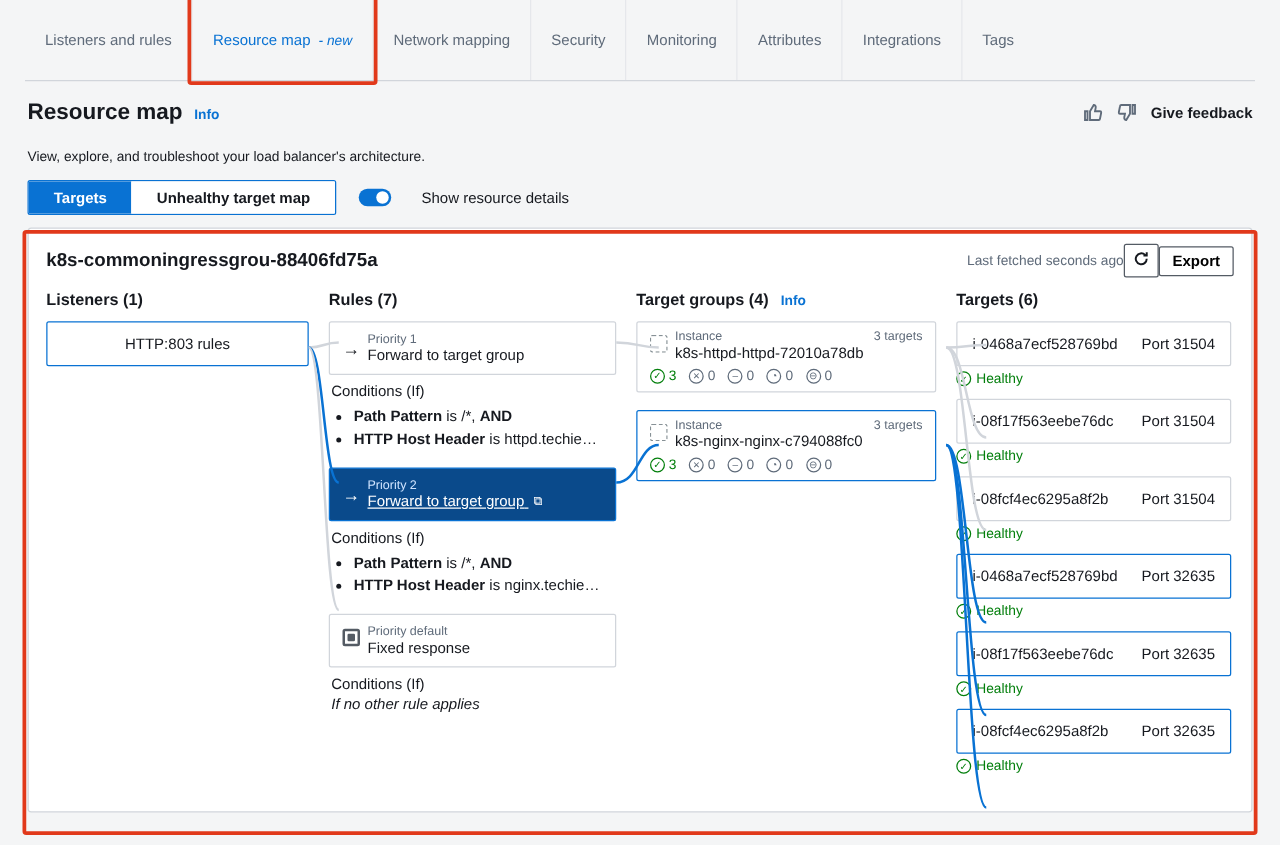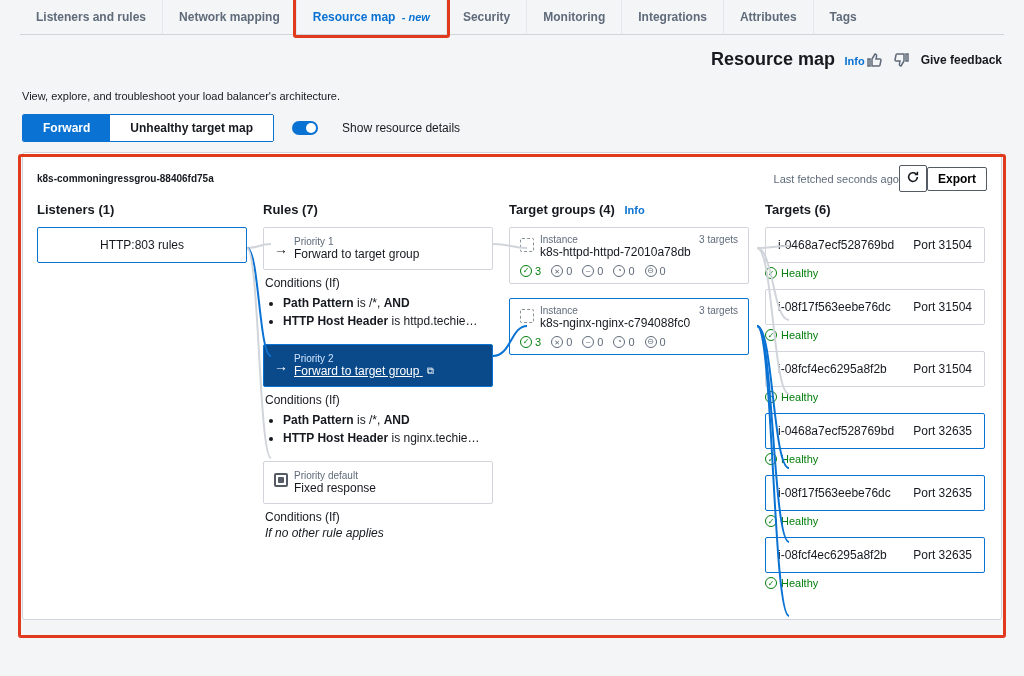--- a/index.html
+++ b/index.html
@@ -19,33 +19,33 @@
   body{
     margin:0;font-family:"Amazon Ember","Helvetica Neue",Arial,sans-serif;
     font-size:12px;color:var(--text);background:var(--bg);
   }
   
   .tabstrip{
     display:flex;align-items:stretch;padding:0 20px;background:var(--bg);
   }
   .tabstrip-inner{display:flex;border-bottom:1px solid var(--border);flex:1}
   .tab{
-    padding:10px 16px;font-weight:700;color:var(--text-secondary);cursor:pointer;
+    padding:25px 16px;font-weight:400;color:var(--text-secondary);cursor:pointer;
     border-right:1px solid var(--border-dark);position:relative;
   }
   .tab:last-child{border-right:none}
   .tab.active{color:var(--blue)}
   .tab-new-badge{color:var(--blue);font-style:italic;font-size:11px;margin-left:3px}
   .tab-highlight{
     position:absolute;top:-4px;left:-4px;right:-4px;bottom:-4px;
     border:3px solid var(--highlight-red);border-radius:3px;pointer-events:none;
   }
   
   .page-head{padding:14px 22px 6px}
-  .page-head-row{display:flex;align-items:center;justify-content:flex-end}
+  .page-head-row{display:flex;align-items:center;justify-content:space-between}
   .page-title{font-size:18px;font-weight:700}
   .info-link{color:var(--blue);font-size:11px;font-weight:700;margin-left:6px;cursor:pointer}
   .page-desc{font-size:11px;color:var(--text);margin-top:20px}
   .feedback{display:flex;align-items:center;gap:10px;color:var(--text)}
   .feedback-text{font-weight:700;font-size:12px}
   .icon-btn{width:18px;height:18px;display:inline-flex;align-items:center;justify-content:center;color:var(--text-secondary);cursor:pointer}
   
   .toolbar{display:flex;align-items:center;gap:18px;padding:6px 22px 10px}
   .seg{display:flex;border:1px solid var(--blue);border-radius:2px;overflow:hidden}
   .seg button{
@@ -60,21 +60,21 @@
   .panel-wrap{padding:0 22px 22px;position:relative}
   .panel-highlight{
     position:absolute;inset:2px 18px 4px 18px;border:3px solid var(--highlight-red);
     border-radius:3px;pointer-events:none;z-index:5
   }
   .panel{
     background:var(--white);border:1px solid var(--border);border-radius:3px;
     padding:12px 14px 20px;position:relative;
   }
   .panel-head{display:flex;align-items:center;justify-content:space-between;margin-bottom:6px}
-  .panel-title{font-size:10px;font-weight:700}
+  .panel-title{font-size:15px;font-weight:700}
   .panel-actions{display:flex;align-items:center;}
   .last-fetched{font-size:11px;color:var(--text-secondary)}
   .btn{background:#fff;border:1px solid #545b64;border-radius:2px;padding:4px 10px;font-weight:700;cursor:pointer;font-size:12px}
   .btn.iconbtn{padding:4px 6px}
   
   .cols{display:flex;gap:16px;align-items:flex-start;position:relative}
   .col{flex-shrink:0}
   .col-listeners{width:210px}
   .col-rules{width:230px}
   .col-tg{width:240px}
@@ -134,30 +134,30 @@
   .tgt-health .ico::after{content:"✓";font-size:8px}
   
   .wires{position:absolute;inset:0;pointer-events:none;z-index:0}
 </style>
 </head>
 <body>
 
 <div class="tabstrip">
   <div class="tabstrip-inner">
     <div class="tab">Listeners and rules</div>
-    <div class="tab">Network mapping</div>
     <div class="tab active" style="position:relative">
       <span>Resource map</span>
       <span class="tab-new-badge"> - <span>new</span></span>
       <span class="tab-highlight"></span>
     </div>
+    <div class="tab">Network mapping</div>
     <div class="tab">Security</div>
     <div class="tab">Monitoring</div>
+    <div class="tab">Attributes</div>
     <div class="tab">Integrations</div>
-    <div class="tab">Attributes</div>
     <div class="tab">Tags</div>
   </div>
 </div>
 
 <div class="page-head">
   <div class="page-head-row">
     <div>
       <span class="page-title">Resource map</span>
       <span class="info-link">Info</span>
     </div>
@@ -173,21 +173,21 @@
           </svg>
       </span>
       <span class="feedback-text">Give feedback</span>
     </div>
   </div>
   <div class="page-desc">View, explore, and troubleshoot your load balancer's architecture.</div>
 </div>
 
 <div class="toolbar">
   <div class="seg">
-    <button class="sel">Forward</button>
+    <button class="sel">Targets</button>
     <button>Unhealthy target map</button>
   </div>
   <div class="toggle">
     <span class="toggle-track">
         <span class="toggle-thumb"></span>
       </span>
     <span>Show resource details</span>
   </div>
 </div>
 

